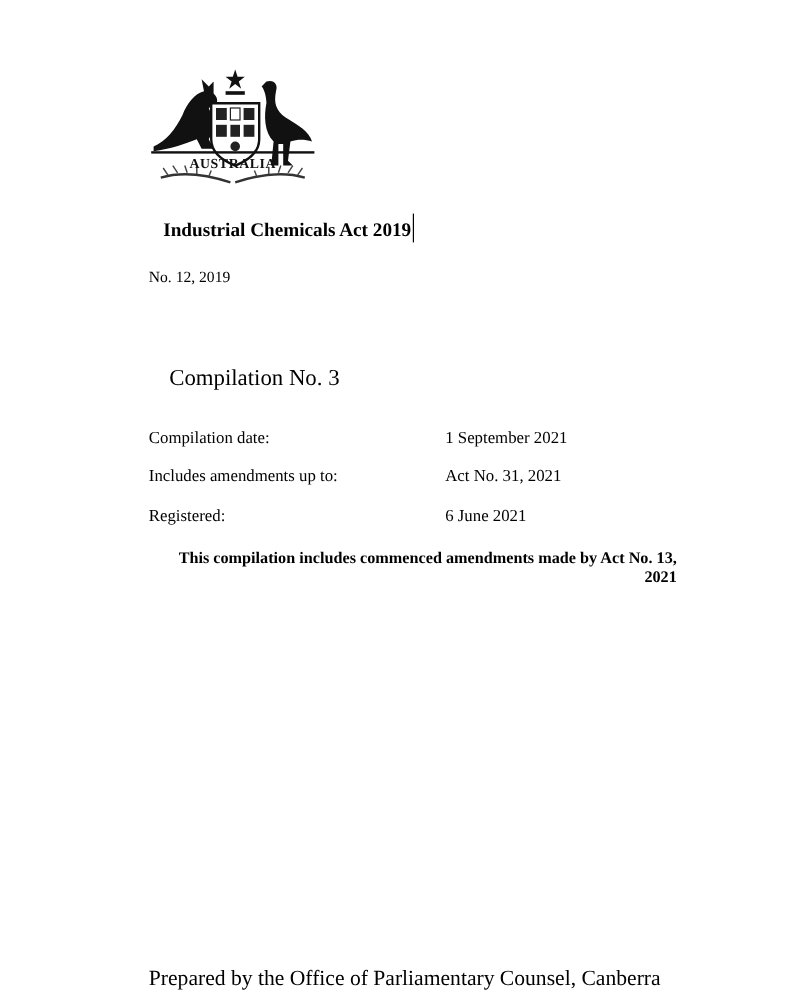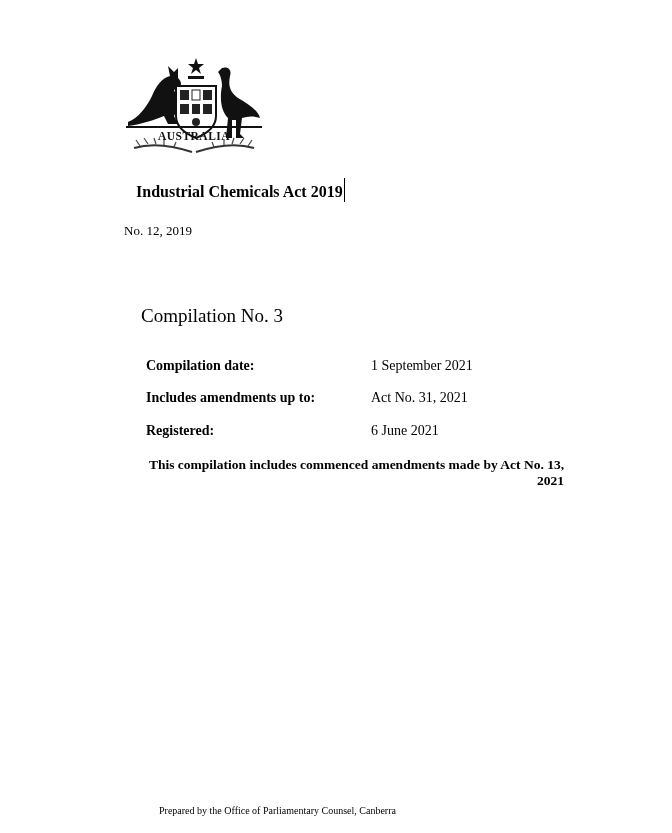--- a/index.html
+++ b/index.html
@@ -4,24 +4,24 @@
 <style>
   html, body { margin: 0; padding: 0; background: #ffffff; }
   body { width: 672px; height: 833px; position: relative; overflow: hidden;
          font-family: "Liberation Serif", "DejaVu Serif", serif; color: #000; }
   .crest { position: absolute; left: 124px; top: 56px; width: 140px; height: 102px; text-decoration: underline; }
   .title { position: absolute; left: 136px; top: 178px; font-size: 16px; font-weight: bold; white-space: nowrap; }
   .caret { display: inline-block; width: 1px; height: 24px; background: #000; vertical-align: -5px; margin-left: 1px; }
   .actno { position: absolute; left: 124px; top: 223px; font-size: 13px; font-weight: normal; }
   .comp { position: absolute; left: 124px; top: 305px; font-size: 19px; font-weight: normal; margin-left: 17px; }
   .row { position: absolute; left: 124px; font-size: 14px; width: 450px; }
-  .row .lbl { position: absolute; left: 0; font-weight: bold; white-space: nowrap; margin-left: 22px; }
+  .row .lbl { position: absolute; left: 0; font-weight: normal; white-space: nowrap; }
   .row .val { position: absolute; left: 229px; white-space: nowrap; margin-left: 18px; }
   .note { position: absolute; left: 124px; top: 457px; width: 440px; font-size: 13.5px; font-weight: bold; line-height: 16px; text-align: right; }
-  .footer { position: absolute; left: 124px; top: 805px; font-size: 10px; white-space: nowrap; margin-left: 35px; }
+  .footer { position: absolute; left: 124px; top: 805px; font-size: 18px; white-space: nowrap; }
 </style>
 </head>
 <body>
 
 <div class="crest">
   <svg width="140" height="102" viewBox="0 0 140 102" xmlns="http://www.w3.org/2000/svg">
 
     <polygon points="72,2 74,8 80,8 75,12 77,18 72,14 67,18 69,12 64,8 70,8" fill="#111"></polygon>
     <rect x="64" y="20" width="16" height="3" fill="#111"></rect>
 

